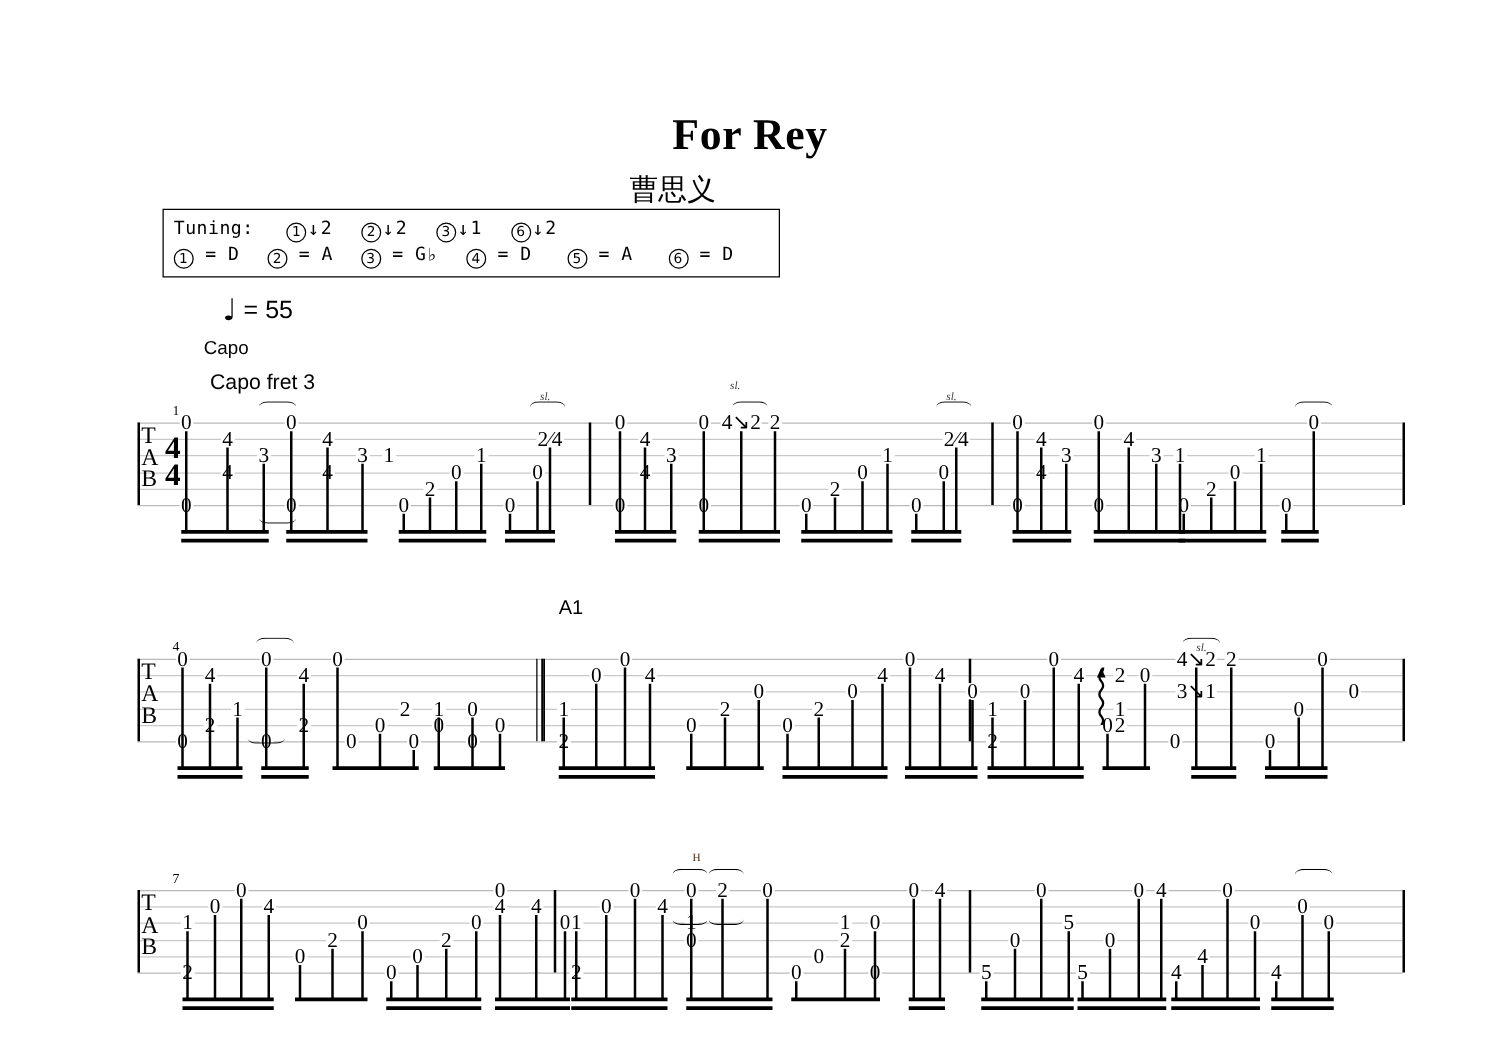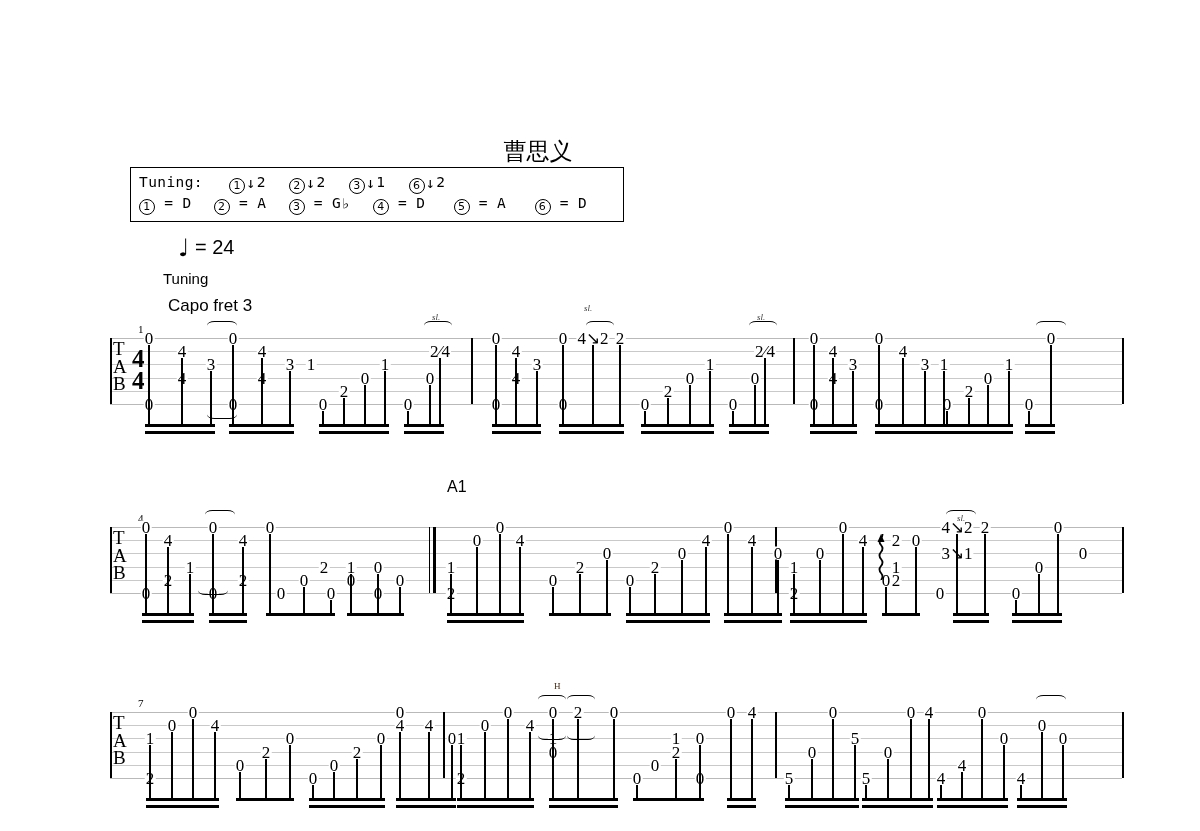--- a/index.html
+++ b/index.html
@@ -90,20 +90,21 @@
   .arpeggio{
     position:absolute;width:9px;font-family:"DejaVu Sans",sans-serif;
     font-size:13px;line-height:7px;color:#000;
   }
 </style>
 </head>
 <body>
 
 <div class="sheet">
 
+  <div class="title">For Rey</div>
   <div class="composer">曹思义</div>
 
   <div class="tuning-box">
     <div class="tuning-row r1">
       <span>Tuning:</span>
       <span style="display:inline-block;width:8px"></span>
       <span class="circ">1</span><span class="dnarrow">↓</span><span>2</span>
       <span style="display:inline-block;width:5px"></span>
       <span class="circ">2</span><span class="dnarrow">↓</span><span>2</span>
       <span style="display:inline-block;width:5px"></span>
@@ -121,23 +122,23 @@
       <span class="circ">4</span> = <span>D</span>
       <span style="display:inline-block;width:10px"></span>
       <span class="circ">5</span> = <span>A</span>
       <span style="display:inline-block;width:10px"></span>
       <span class="circ">6</span> = <span>D</span>
     </div>
   </div>
 
   <div class="tempo">
     <span class="qnote">♩</span>
-    <span>= 24</span>
+    <span>= 55</span>
   </div>
-  <div class="marker intro">Tuning</div>
+  <div class="marker intro">Capo</div>
   <div class="marker capo">Capo fret 3</div>
   <div class="marker a1">A1</div>
 
   <div id="systems-layer">
       <div class="sline edge" style="left: 110px; top: 338px; width: 1012px; position: absolute;"></div>
       <div class="sline" style="left: 110px; top: 351.2px; width: 1012px; position: absolute;"></div>
       <div class="sline" style="left: 110px; top: 364.4px; width: 1012px; position: absolute;"></div>
       <div class="sline" style="left: 110px; top: 377.6px; width: 1012px; position: absolute;"></div>
       <div class="sline" style="left: 110px; top: 390.8px; width: 1012px; position: absolute;"></div>
       <div class="sline edge" style="left: 110px; top: 404px; width: 1012px; position: absolute;"></div>

